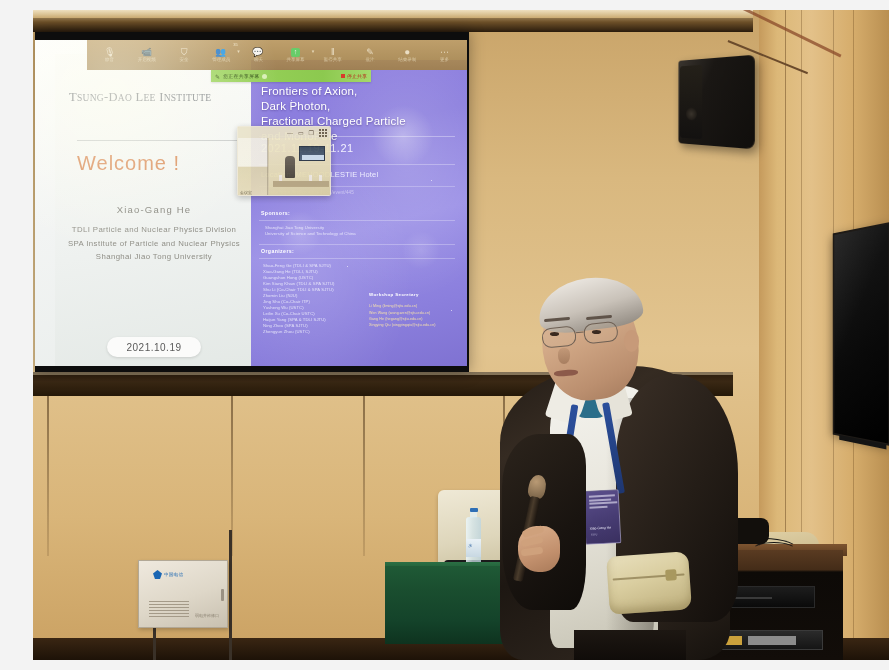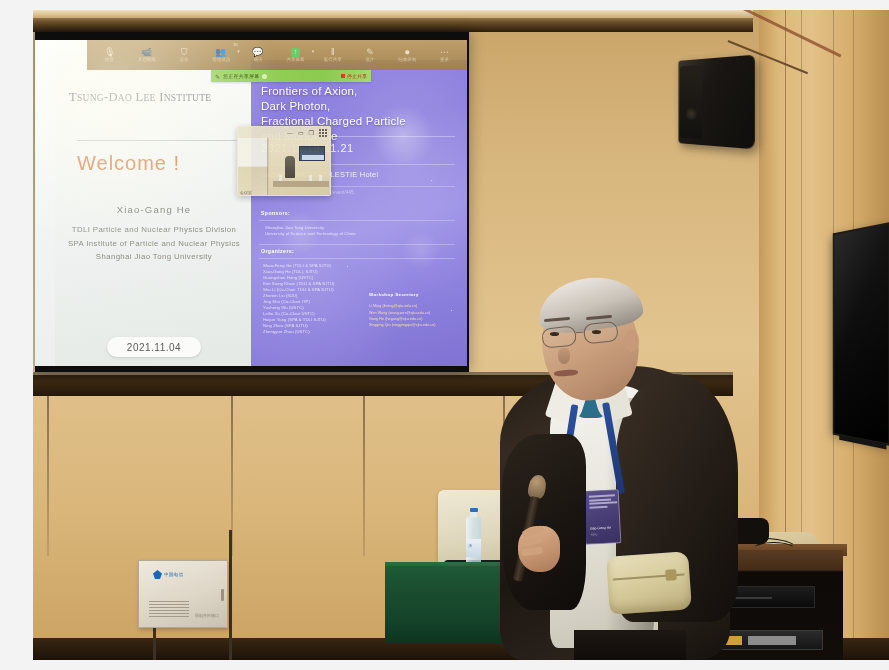--- a/index.html
+++ b/index.html
@@ -539,21 +539,21 @@
         <div id="slide-left">
           <div id="tdli-title">T<span class="small">SUNG</span>-D<span class="small">AO</span> L<span class="small">EE</span> I<span class="small">NSTITUTE</span></div>
           <div id="title-rule"></div>
           <div id="welcome">Welcome !</div>
           <div id="spk-block">
             <div id="spk-name">Xiao-Gang He</div>
             <div class="spk-line">TDLI Particle and Nuclear Physics Division</div>
             <div class="spk-line">SPA Institute of Particle and Nuclear Physics</div>
             <div class="spk-line">Shanghai Jiao Tong University</div>
           </div>
-          <div id="date-pill">2021.11.04</div>
+          <div id="date-pill">2021.10.19</div>
         </div>
 
         <div id="slide-right">
           <div class="nebula" style="left:120px;top:44px;width:64px;height:64px;"></div>
           <div class="nebula" style="left:26px;top:150px;width:46px;height:46px;opacity:.6;"></div>
           <div class="nebula" style="left:150px;top:170px;width:40px;height:40px;opacity:.5;"></div>
           <div class="star" style="left:40px;top:40px;"></div>
           <div class="star" style="left:180px;top:120px;"></div>
           <div class="star" style="left:96px;top:206px;"></div>
           <div class="star" style="left:200px;top:250px;"></div>

